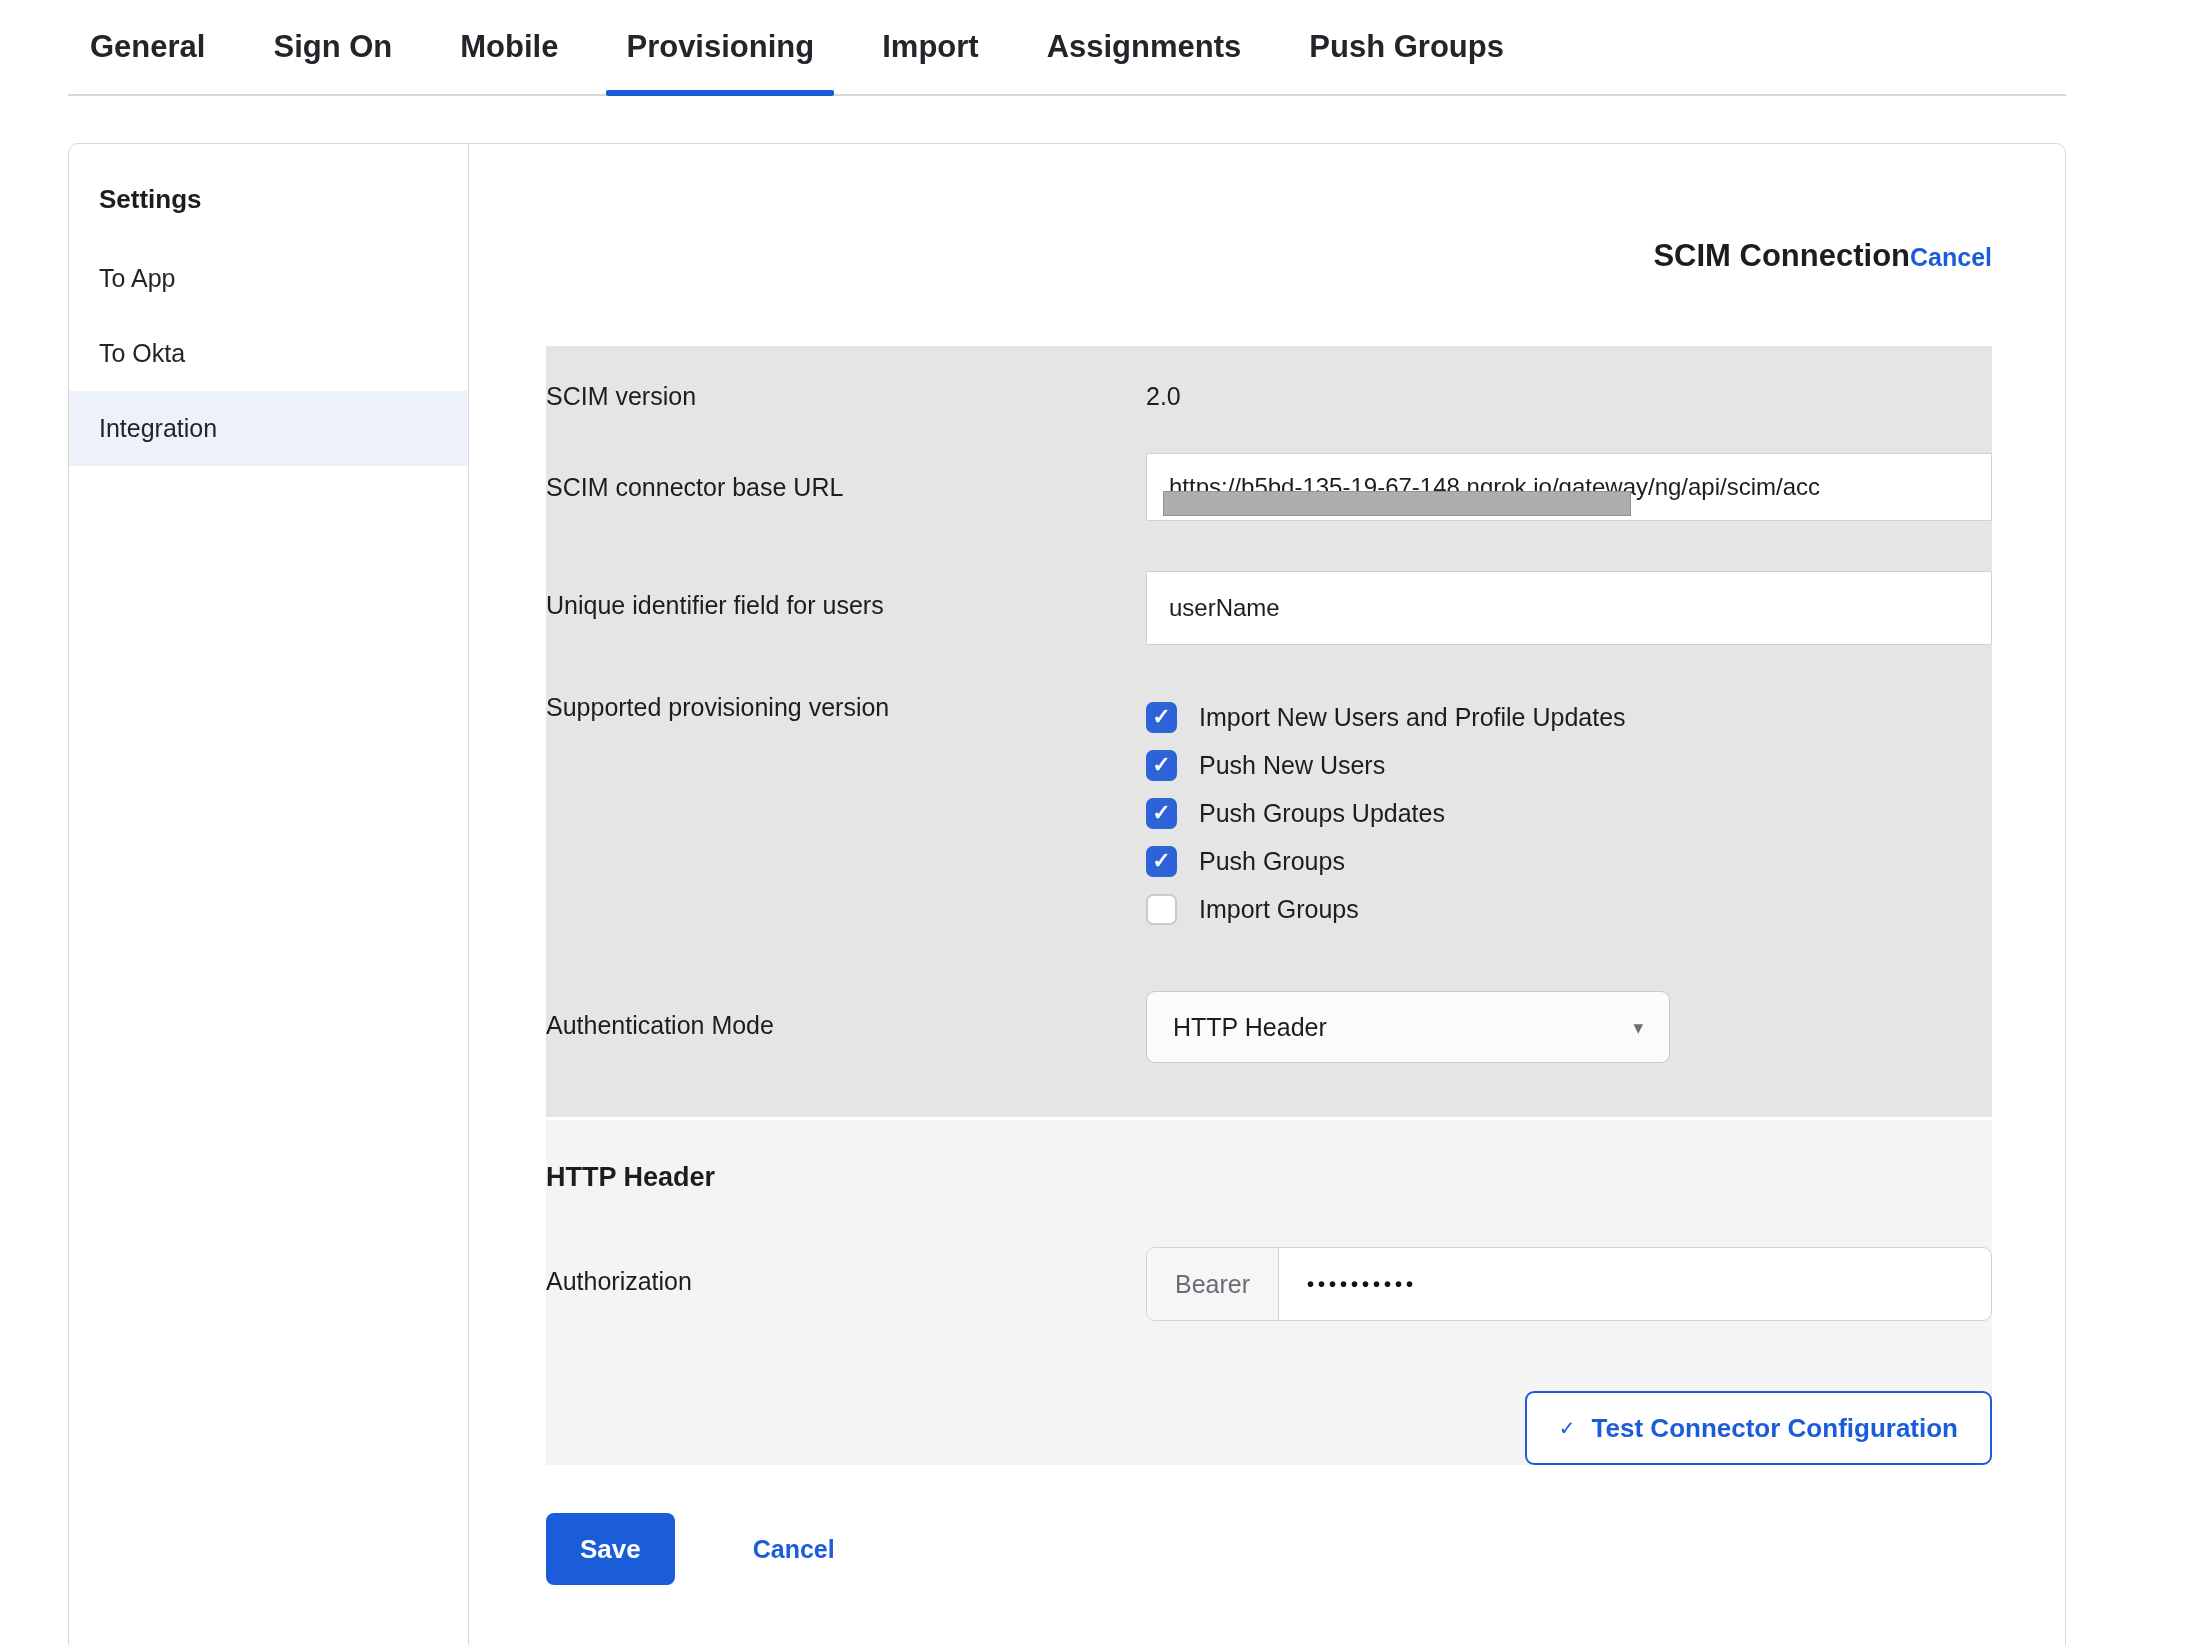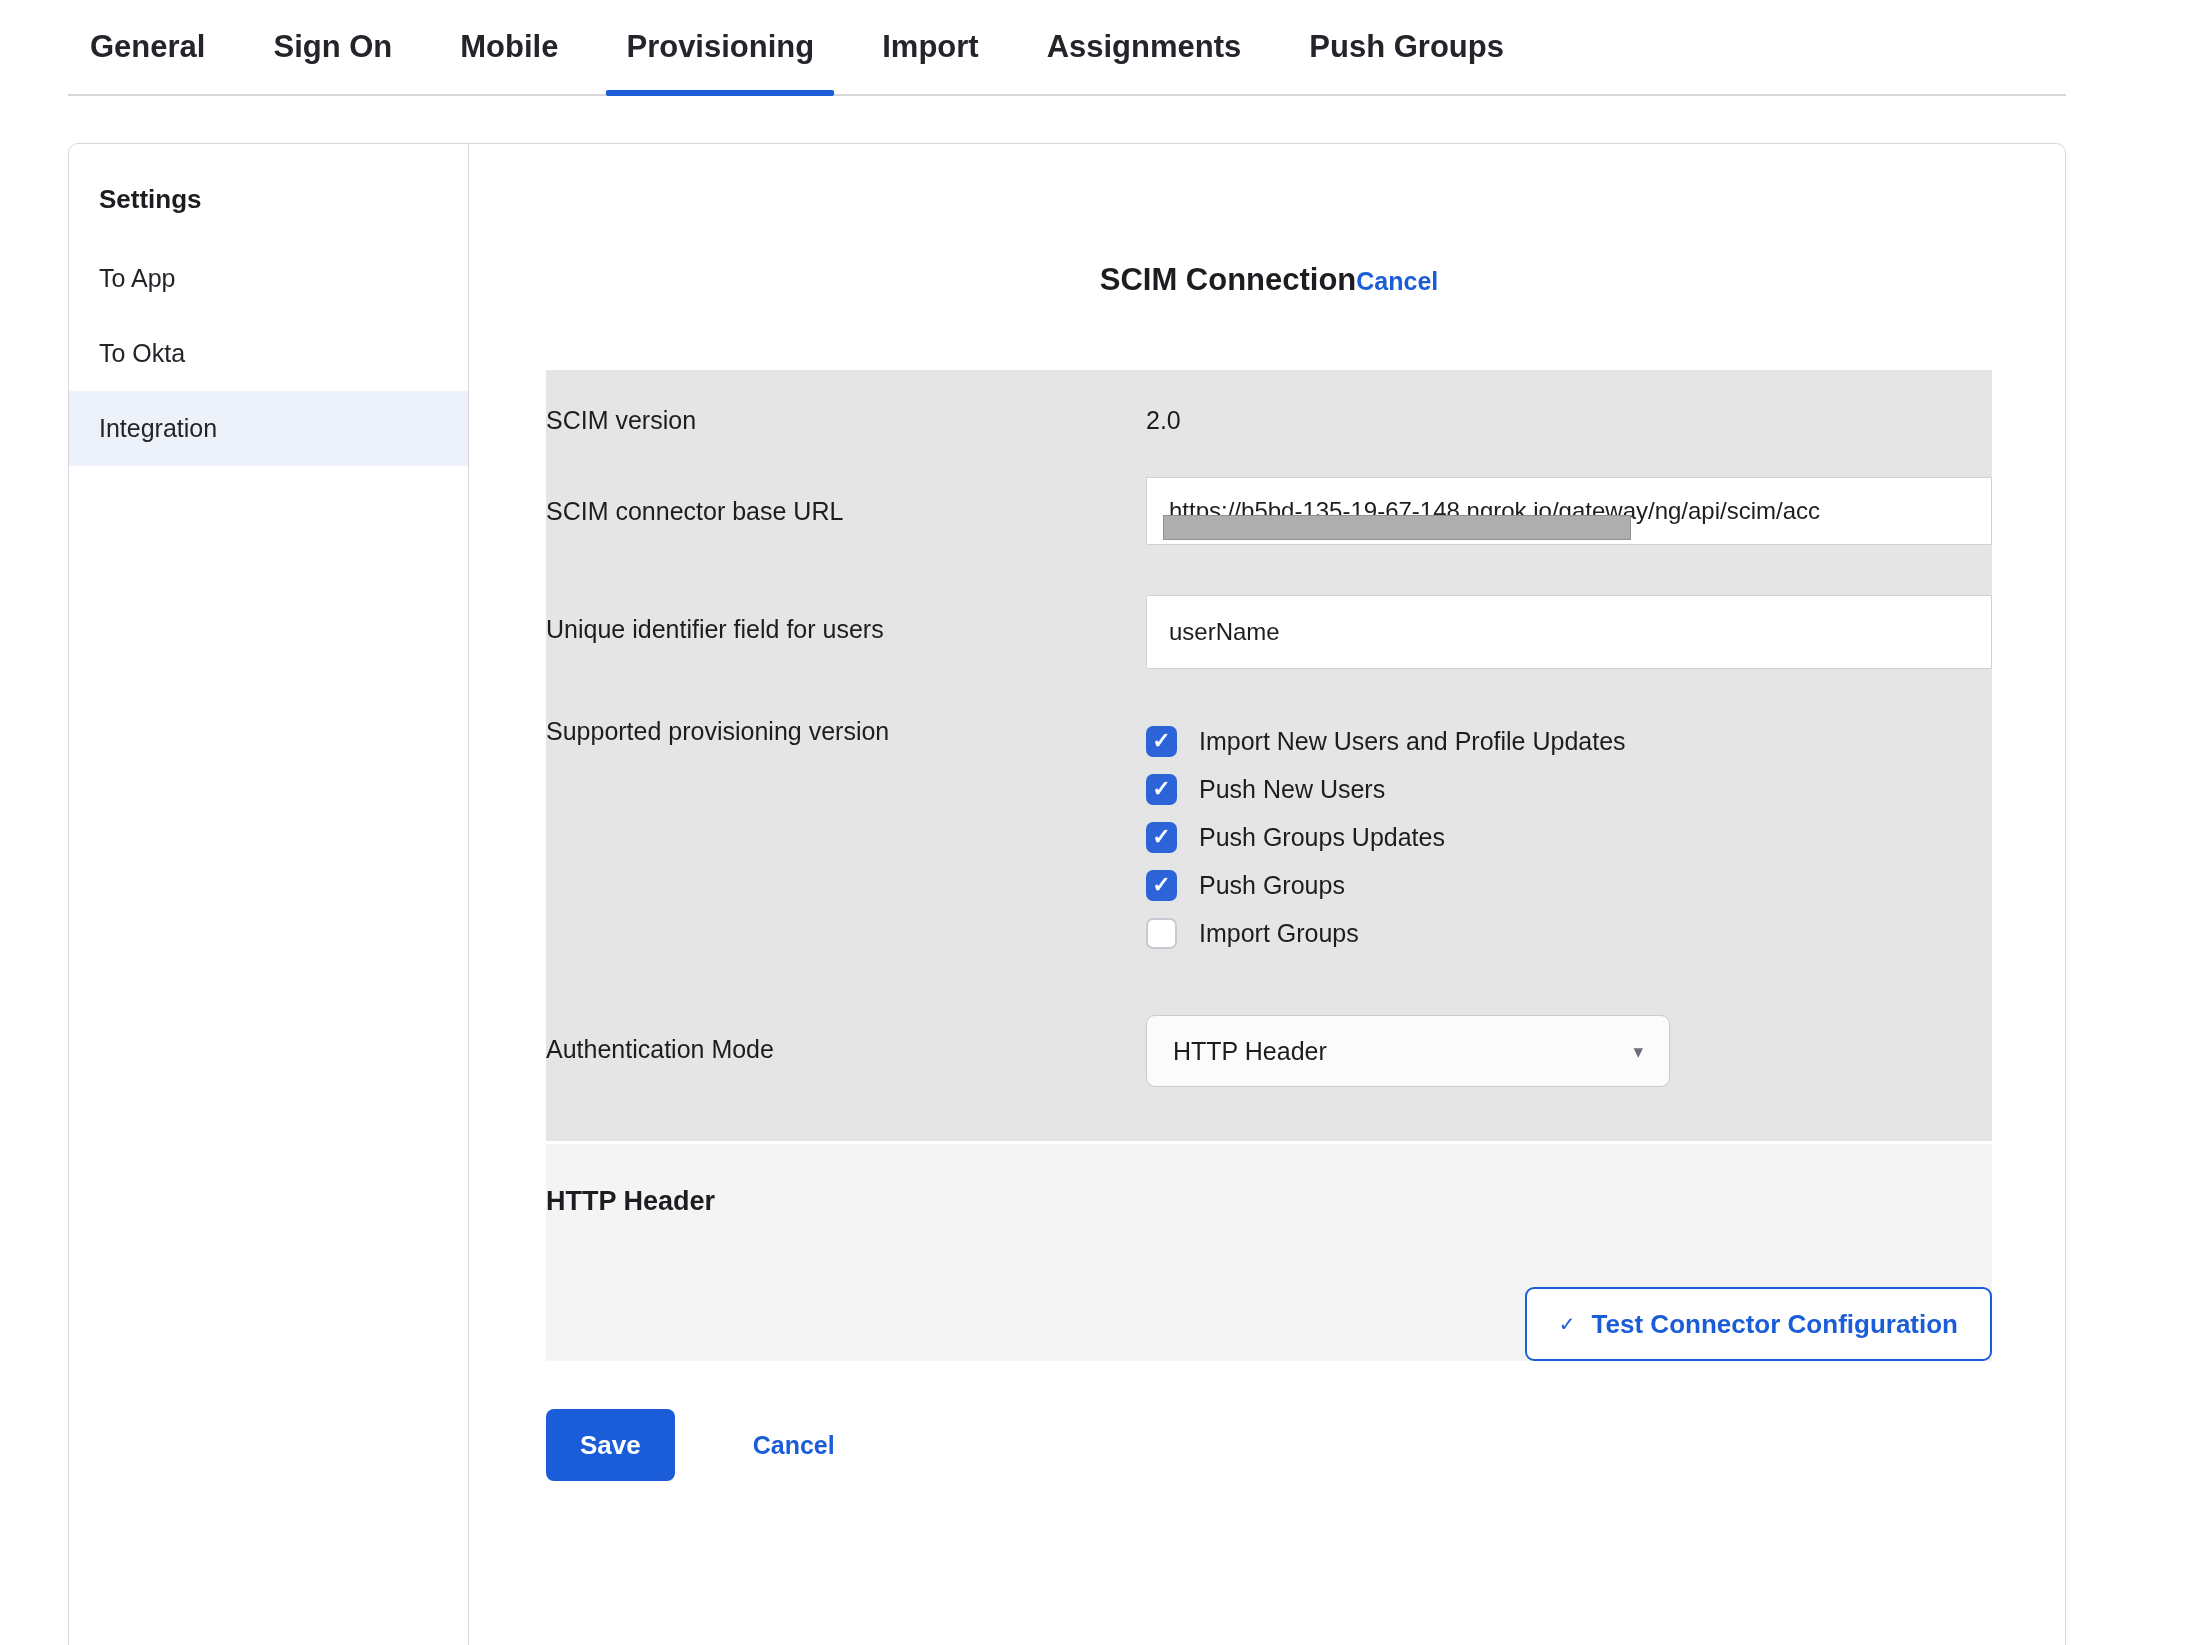--- a/index.html
+++ b/index.html
@@ -49,22 +49,22 @@
   }
   .side-item {
     font-size:25px; color:#24242b;
     padding:23px 30px; cursor:pointer;
   }
   .side-item.selected { background:#edf1fa; }
 
   
   .content { flex:1; padding:0 73px 0 77px; }
   .content-header {
-    margin-top:118px;
-    display:flex; justify-content:center; align-items:baseline;
+    margin-top:94px;
+    display:flex; justify-content:flex-end; align-items:baseline;
   }
   .page-title { font-size:31px; font-weight:700; margin:0; }
   .link { color:var(--accent); font-size:25px; font-weight:700; cursor:pointer; text-decoration:none; }
 
   .panel { background:#e5e5e5; margin-top:72px; padding:18px 0 54px; }
   .panel2 { background:#f4f4f5; margin-top:3px; padding:42px 0 0; }
 
   .row { display:grid; grid-template-columns:600px 1fr; align-items:start; }
   .row .flabel { font-size:25px; padding-top:20px; color:#1d1d21; }
   .row .flabel.plain { padding-top:0; }
@@ -246,20 +246,29 @@
           <span>HTTP Header</span>
           <span class="caret">▾</span>
         </div>
       </div>
 
     </section>
 
     <section class="panel2">
       <h2 class="section-title">HTTP Header</h2>
 
+      <div class="row row-authz">
+        <div class="flabel">Authorization</div>
+        <div class="input-group">
+          <div class="prefix">Bearer</div>
+          <div class="token-field">
+            <span>••••••••••</span>
+          </div>
+        </div>
+      </div>
 
       <div class="test-row">
         <button class="test-btn">
           <span class="small-check">✓</span>
           <span>Test Connector Configuration</span>
         </button>
       </div>
     </section>
 
     <div class="footer">

